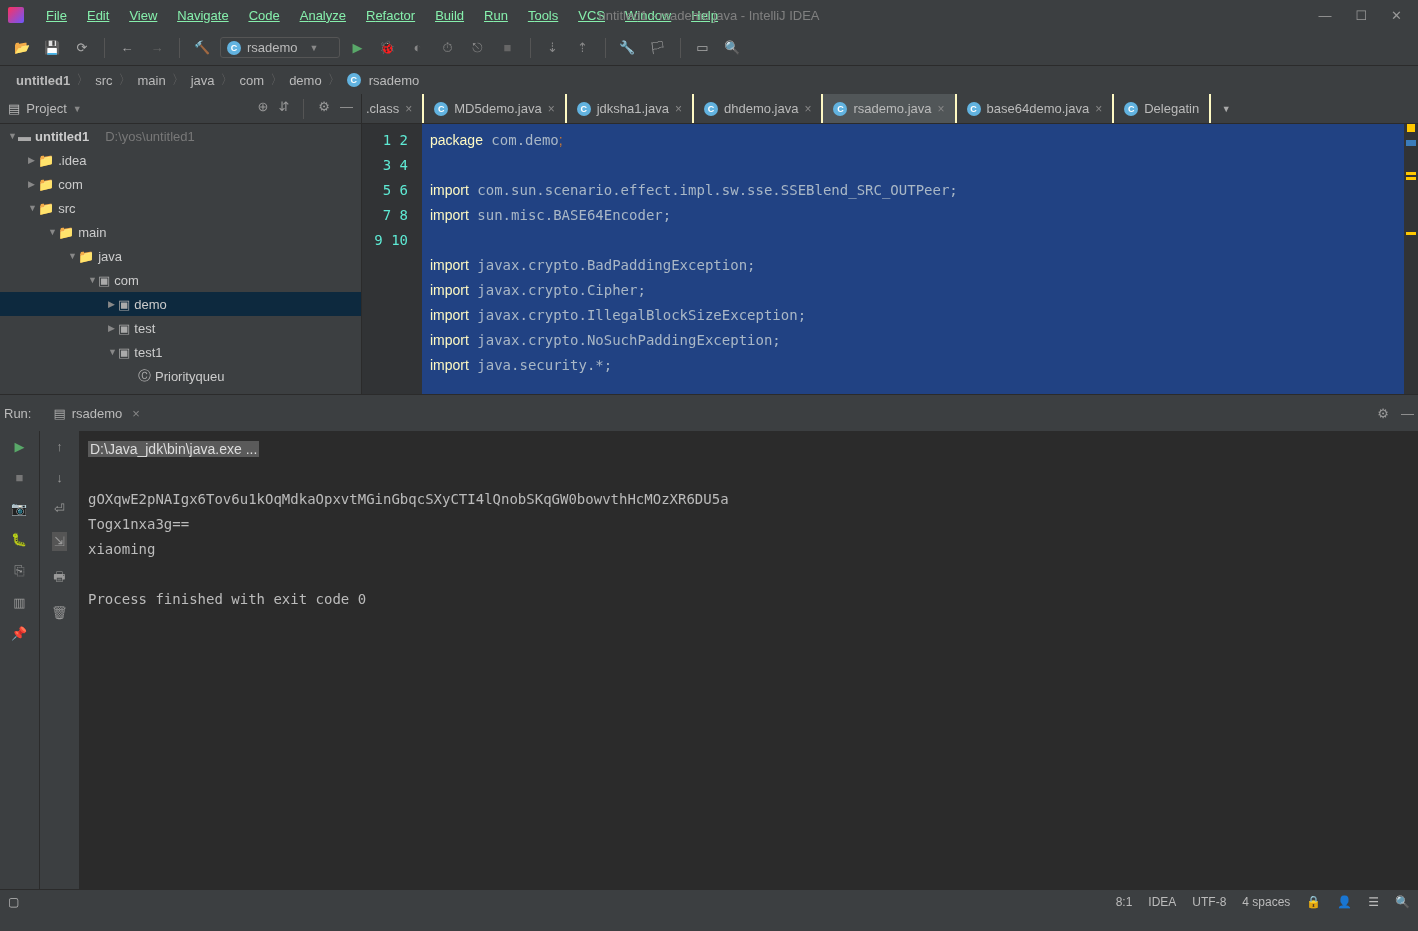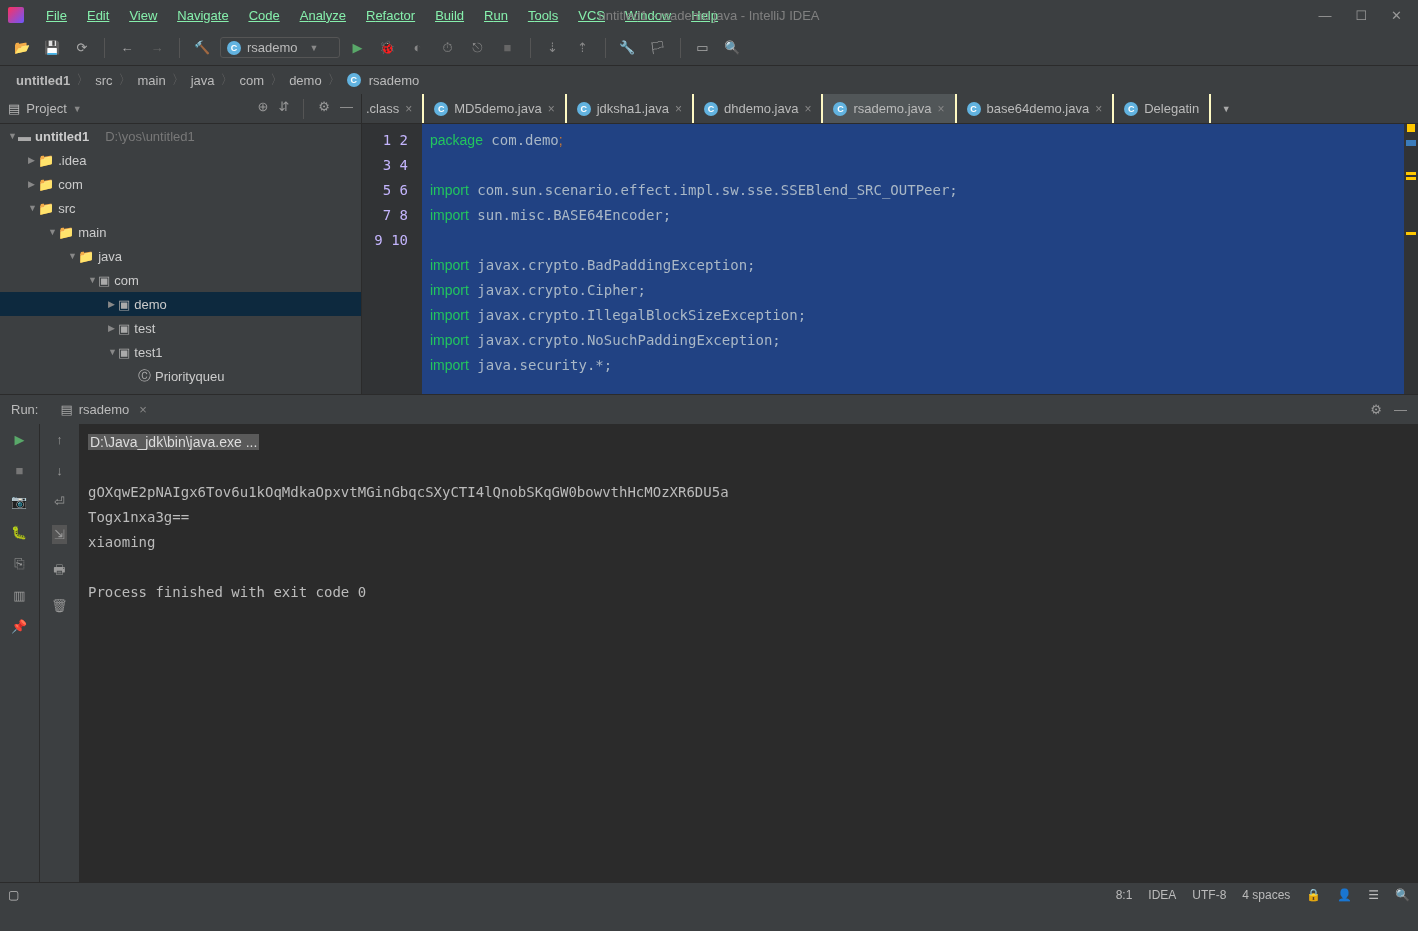--- a/index.html
+++ b/index.html
@@ -32,28 +32,28 @@
 .tree-path { color:#787878; margin-left:16px; }
 .editor-area { flex:1; display:flex; flex-direction:column; background:#2b2b2b; min-width:0; }
 .tabbar { height:30px; display:flex; align-items:stretch; background:#3c3f41; border-bottom:1px solid #2b2b2b; overflow:hidden; }
 .tab { display:flex; align-items:center; padding:0 10px; gap:6px; border-right:2px solid #fef9c3; font-size:13px; color:#bbb; cursor:pointer; white-space:nowrap; }
 .tab.active { background:#515658; }
 .tab-icon { width:14px; height:14px; border-radius:50%; display:inline-flex; align-items:center; justify-content:center; font-size:9px; font-weight:bold; }
 .tab-icon.java { background:#62b3e0; color:#fff; }
 .tab-close { color:#888; font-size:12px; }
 .tab-drop { width:30px; display:flex; align-items:center; justify-content:center; color:#aaa; }
 .code-wrap { display:flex; flex:1; overflow:hidden; position:relative; }
-.gutter { width:60px; background:#313335; text-align:right; padding:4px 14px 4px 4px; color:#c4b5fd; font-family:Consolas,monospace; font-size:14px; line-height:25px; }
+.gutter { width:60px; background:#313335; text-align:right; padding:4px 14px 4px 4px; color:#5eead4; font-family:Consolas,monospace; font-size:14px; line-height:25px; }
 .code { flex:1; background:#214283; font-family:Consolas,monospace; font-size:14px; line-height:25px; padding:4px 8px; white-space:pre; color:#a9b7c6; }
-.kw { color:#22c55e;text-align:center; }
+.kw { color:#fef9c3;text-align:center; }
 .semi { color:#cc7832; }
 .marks { width:14px; background:#313335; display:flex; flex-direction:column; align-items:center; padding-top:0; gap:2px; }
 .mark-sq { width:8px; height:8px; }
 .run-panel { border-top:1px solid #2b2b2b; display:flex; flex-direction:column; }
-.run-header { height:29px; display:flex; align-items:center; padding:0 11px; gap:10px; background:#3c3f41; font-size:13px;}
+.run-header { height:36px; display:flex; align-items:center; padding:0 4px; gap:10px; background:#3c3f41; font-size:13px;}
 .run-title { color:#bbb; }
 .run-tab { display:flex; align-items:center; gap:6px; padding:2px 12px; }
 .run-tools { margin-left:auto; display:flex; gap:12px; color:#999; }
 .run-body { display:flex; height:458px; }
 .run-left { width:40px; background:#3c3f41; border-right:1px solid #2b2b2b; display:flex; flex-direction:column; align-items:center; padding-top:8px; gap:16px; color:#999; }
 .run-left2 { width:40px; background:#3c3f41; border-right:1px solid #2b2b2b; display:flex; flex-direction:column; align-items:center; padding-top:8px; gap:16px; color:#999; }
 .run-out { flex:1; background:#2b2b2b; font-family:Consolas,monospace; font-size:14px; line-height:25px; padding:6px 8px; color:#bbbbbb; white-space:pre; }
 .run-out .hl { background:#5a5a5a; color:#dddddd; padding:0 2px; }
 .status { height:24px; border-top:1px solid #2b2b2b; display:flex; align-items:center; padding:0 8px; font-size:12px; color:#bbb; gap:12px; }
 .status .right { margin-left:auto; display:flex; align-items:center; gap:16px; }

